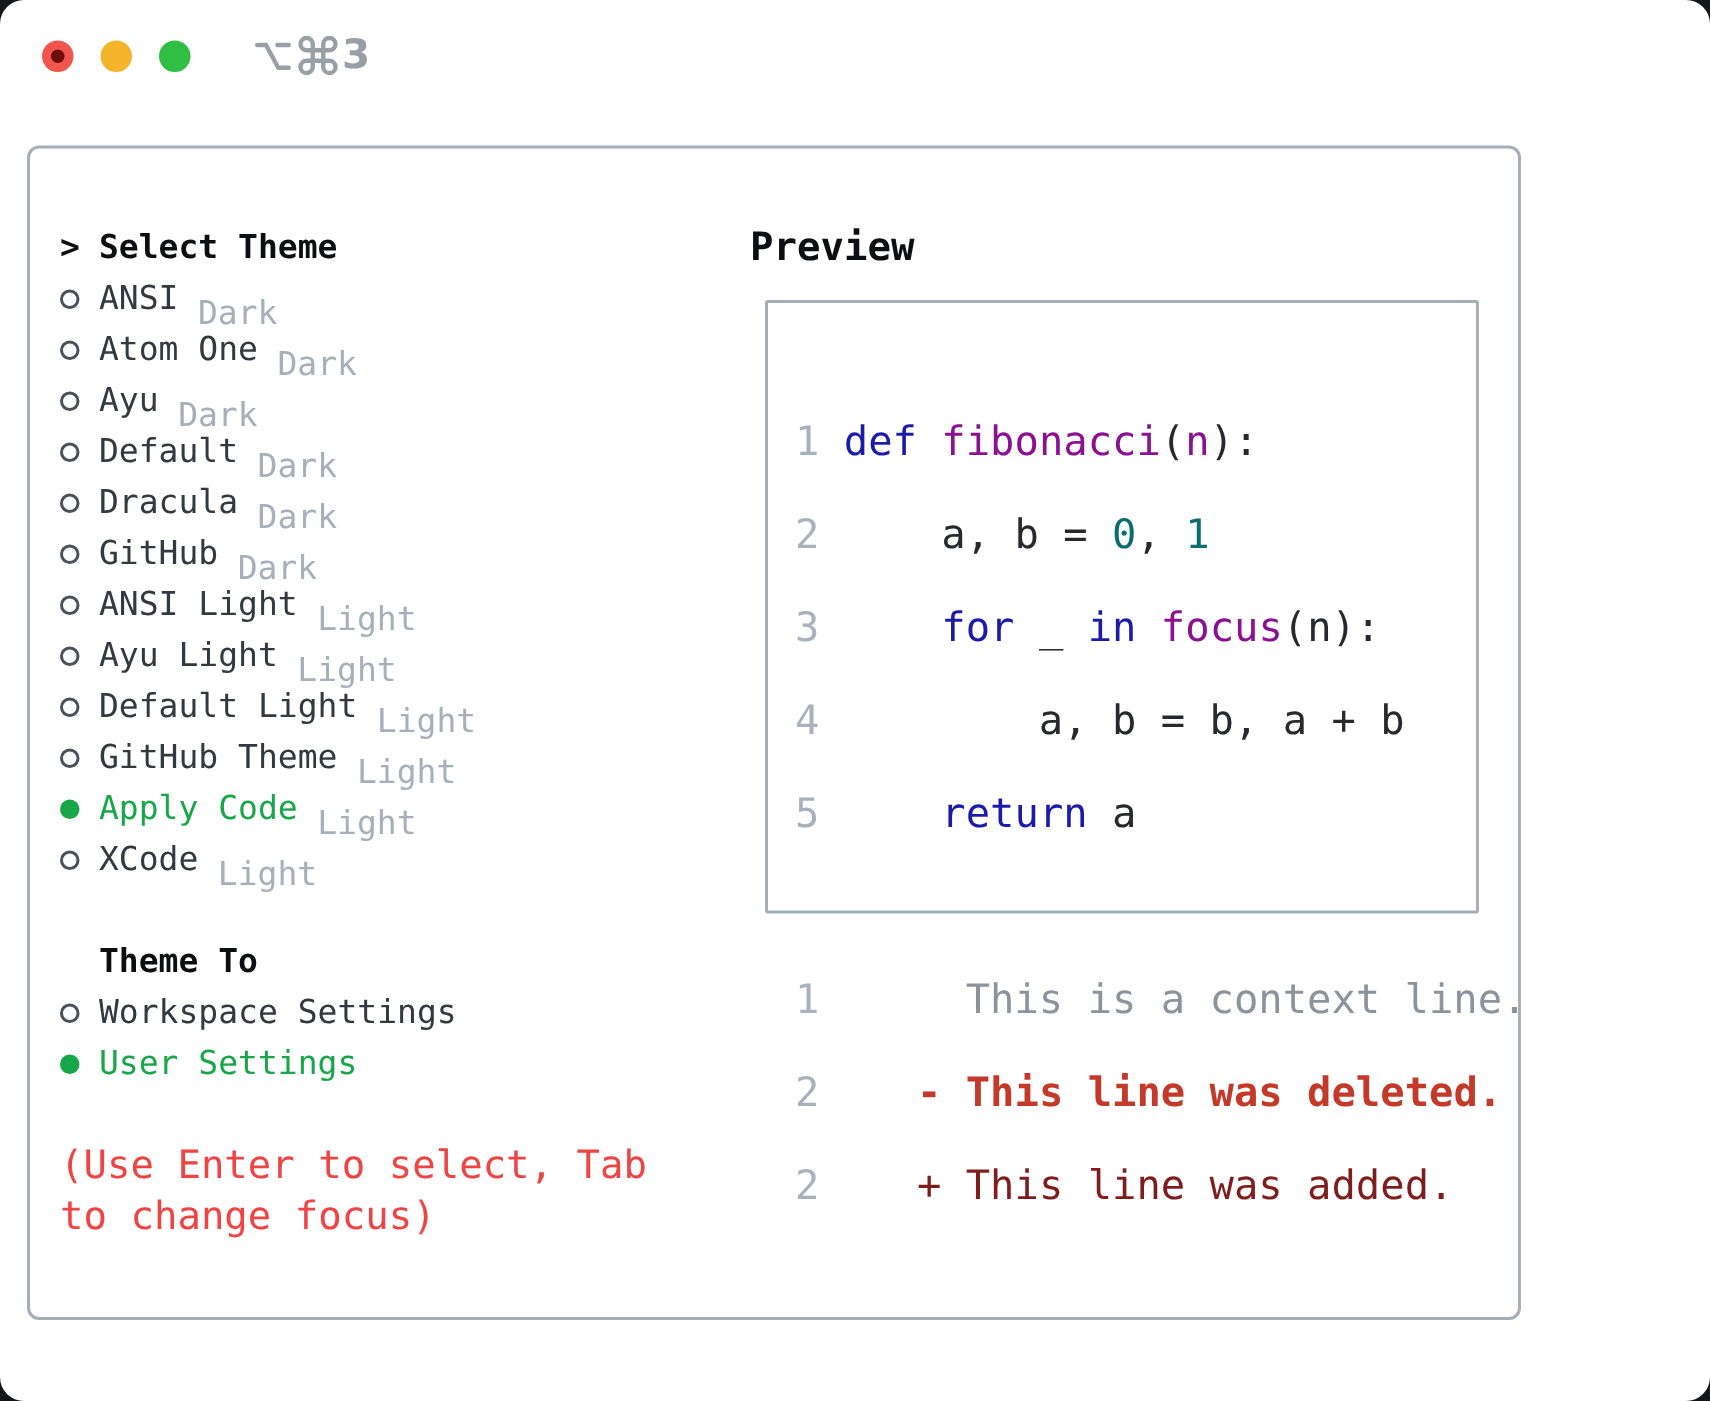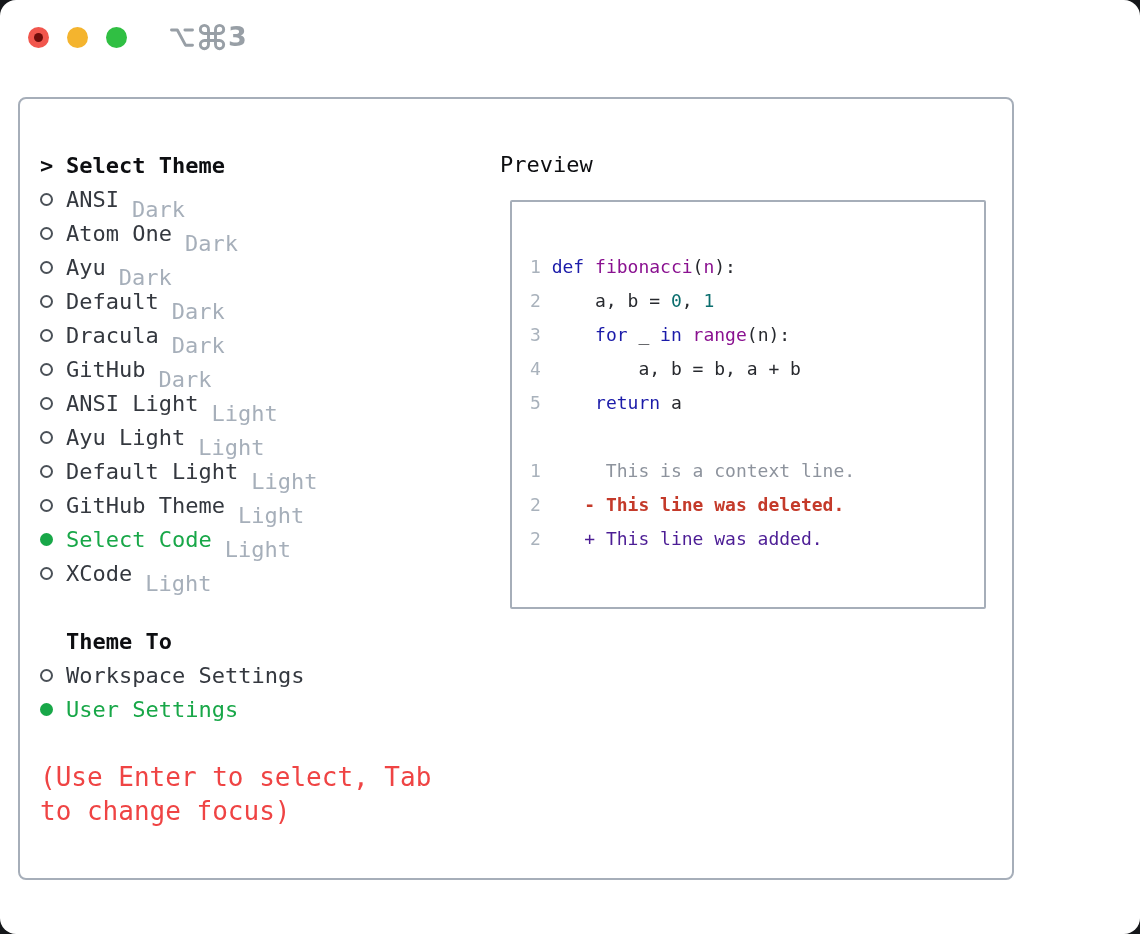--- a/index.html
+++ b/index.html
@@ -39,33 +39,33 @@
   .hname { font-weight:bold; color:#0d0e11; }
   .dot { width:13px; height:13px; border-radius:50%; border:2px solid #4b5158; background:transparent; }
   .dot.sel { background:#18a748; border-color:#18a748; }
   .name { color:#34383f; }
   .name.sel { color:#18a748; }
   .tag { color:#a6afba; margin-left:13px;margin-top:20px; }
   .hint { margin-top:0; width:404px; font-size:26px; line-height:34px; color:#ef4444; }
 
   
   .preview-label { position:absolute; left:480px; top:49px; height:34px; line-height:34px;
-                   font-size:22px; font-weight:normal; color:#0d0e11; }
+                   font-size:26px; font-weight:bold; color:#0d0e11; }
   .preview-box { position:absolute; left:490px; top:101px; width:476px; height:409px;
                  border:2px solid #a6aeb9; border-radius:2px; background:#ffffff; }
   .code { padding:48px 0 0 18px; }
-  .cl { display:block; white-space:pre; height:34px; line-height:34px; font-size:18px; color:#27292e; }
+  .cl { display:block; white-space:pre; height:34px; line-height:34px; font-size:27px; color:#27292e;margin-top:28px; }
   .tok-ln  { color:#a9b2bc; }
   .tok-kw  { color:#1b1ba9; }
   .tok-fn  { color:#8a1190; }
   .tok-num { color:#0b6e6e; }
   .tok-pl  { color:#27292e; }
   .tok-ctx { color:#8d939d;text-align:right; }
   .tok-del { color:#c43a2a;font-weight:bold; }
-  .tok-add { color:#4c1d95; }
+  .tok-add { color:#7f1d1d; }
 </style>
 </head>
 <body>
 
 <div class="window">
 
   <div class="titlebar">
     <span class="light red">
       <span class="reddot"></span>
     </span>
@@ -95,21 +95,21 @@
           <div class="row"><span class="marker"><span class="dot"></span></span><span class="name">ANSI</span><span class="tag">Dark</span></div>
           <div class="row"><span class="marker"><span class="dot"></span></span><span class="name">Atom One</span><span class="tag">Dark</span></div>
           <div class="row"><span class="marker"><span class="dot"></span></span><span class="name">Ayu</span><span class="tag">Dark</span></div>
           <div class="row"><span class="marker"><span class="dot"></span></span><span class="name">Default</span><span class="tag">Dark</span></div>
           <div class="row"><span class="marker"><span class="dot"></span></span><span class="name">Dracula</span><span class="tag">Dark</span></div>
           <div class="row"><span class="marker"><span class="dot"></span></span><span class="name">GitHub</span><span class="tag">Dark</span></div>
           <div class="row"><span class="marker"><span class="dot"></span></span><span class="name">ANSI Light</span><span class="tag">Light</span></div>
           <div class="row"><span class="marker"><span class="dot"></span></span><span class="name">Ayu Light</span><span class="tag">Light</span></div>
           <div class="row"><span class="marker"><span class="dot"></span></span><span class="name">Default Light</span><span class="tag">Light</span></div>
           <div class="row"><span class="marker"><span class="dot"></span></span><span class="name">GitHub Theme</span><span class="tag">Light</span></div>
-          <div class="row"><span class="marker"><span class="dot sel"></span></span><span class="name sel">Select Code</span><span class="tag">Light</span></div>
+          <div class="row"><span class="marker"><span class="dot sel"></span></span><span class="name sel">Apply Code</span><span class="tag">Light</span></div>
           <div class="row"><span class="marker"><span class="dot"></span></span><span class="name">XCode</span><span class="tag">Light</span></div>
         </div>
 
       <div class="row blank"></div>
 
       <div class="row">
         <span class="marker"></span>
         <span class="hname">Theme To</span>
       </div>
 
@@ -122,21 +122,21 @@
 
       <div class="hint">(Use Enter to select, Tab to change focus)</div>
     </div>
 
     <div class="preview-label">Preview</div>
 
     <div class="preview-box">
       <div class="code">
           <div class="cl"><span class="tok-ln">1</span> <span class="tok-kw">def </span><span class="tok-fn">fibonacci</span><span class="tok-pl">(</span><span class="tok-fn">n</span><span class="tok-pl">):</span></div>
           <div class="cl"><span class="tok-ln">2</span> <span class="tok-pl">    a, b = </span><span class="tok-num">0</span><span class="tok-pl">, </span><span class="tok-num">1</span></div>
-          <div class="cl"><span class="tok-ln">3</span> <span class="tok-pl">    </span><span class="tok-kw">for</span><span class="tok-pl"> _ </span><span class="tok-kw">in</span><span class="tok-pl"> </span><span class="tok-fn">range</span><span class="tok-pl">(n):</span></div>
+          <div class="cl"><span class="tok-ln">3</span> <span class="tok-pl">    </span><span class="tok-kw">for</span><span class="tok-pl"> _ </span><span class="tok-kw">in</span><span class="tok-pl"> </span><span class="tok-fn">focus</span><span class="tok-pl">(n):</span></div>
           <div class="cl"><span class="tok-ln">4</span> <span class="tok-pl">        a, b = b, a + b</span></div>
           <div class="cl"><span class="tok-ln">5</span> <span class="tok-pl">    </span><span class="tok-kw">return</span><span class="tok-pl"> a</span></div>
           <div class="cl">&nbsp;</div>
           <div class="cl"><span class="tok-ln">1</span> <span class="tok-ctx">     This is a context line.</span></div>
           <div class="cl"><span class="tok-ln">2</span> <span class="tok-pl">   </span><span class="tok-del">- This line was deleted.</span></div>
           <div class="cl"><span class="tok-ln">2</span> <span class="tok-pl">   </span><span class="tok-add">+ This line was added.</span></div>
         </div>
     </div>
 
   </div>

